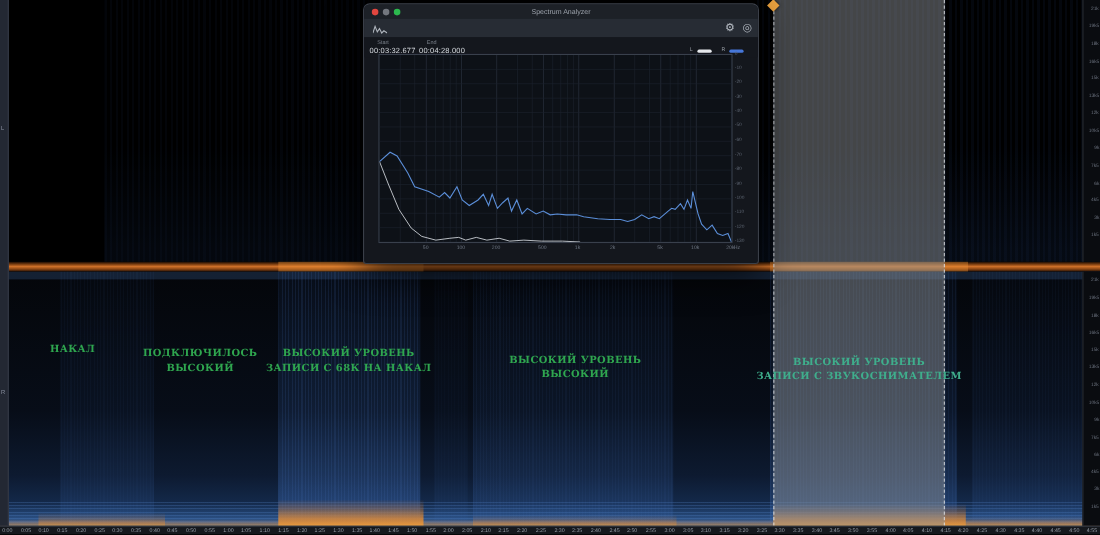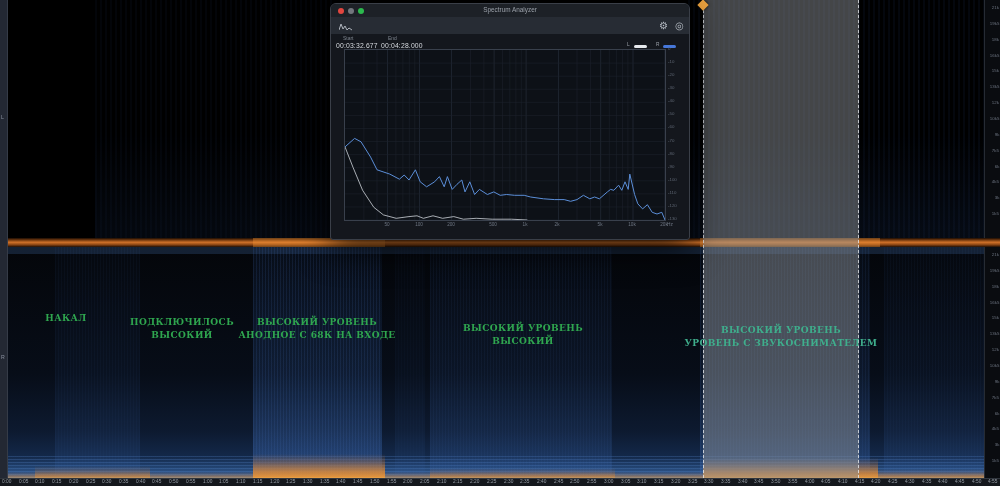--- a/index.html
+++ b/index.html
@@ -149,29 +149,29 @@
   <div id="annotations">
       <div class="annotation" style="left: 66px; top: 312px; color: rgb(47, 166, 79);">
         <div>НАКАЛ</div>
       </div>
       <div class="annotation" style="left: 182px; top: 316px; color: rgb(47, 166, 79);">
         <div>ПОДКЛЮЧИЛОСЬ</div>
         <div>ВЫСОКИЙ</div>
       </div>
       <div class="annotation" style="left: 317px; top: 316px; color: rgb(47, 166, 79);">
         <div>ВЫСОКИЙ УРОВЕНЬ</div>
-        <div>АНОДНОЕ С 68К НА ВХОДЕ</div>
+        <div>ЗАПИСИ С 68К НА НАКАЛ</div>
       </div>
       <div class="annotation" style="left: 523px; top: 322px; color: rgb(47, 166, 79);">
         <div>ВЫСОКИЙ УРОВЕНЬ</div>
         <div>ВЫСОКИЙ</div>
       </div>
       <div class="annotation" style="left: 781px; top: 324px; color: rgb(63, 174, 140);">
         <div>ВЫСОКИЙ УРОВЕНЬ</div>
-        <div>УРОВЕНЬ С ЗВУКОСНИМАТЕЛЕМ</div>
+        <div>ЗАПИСИ С ЗВУКОСНИМАТЕЛЕМ</div>
       </div>
     </div>
 
   <div id="timeline" class="abs">
       <span style="left: 2px;">0:00</span>
       <span style="left: 18.72px;">0:05</span>
       <span style="left: 35.44px;">0:10</span>
       <span style="left: 52.16px;">0:15</span>
       <span style="left: 68.88px;">0:20</span>
       <span style="left: 85.6px;">0:25</span>

